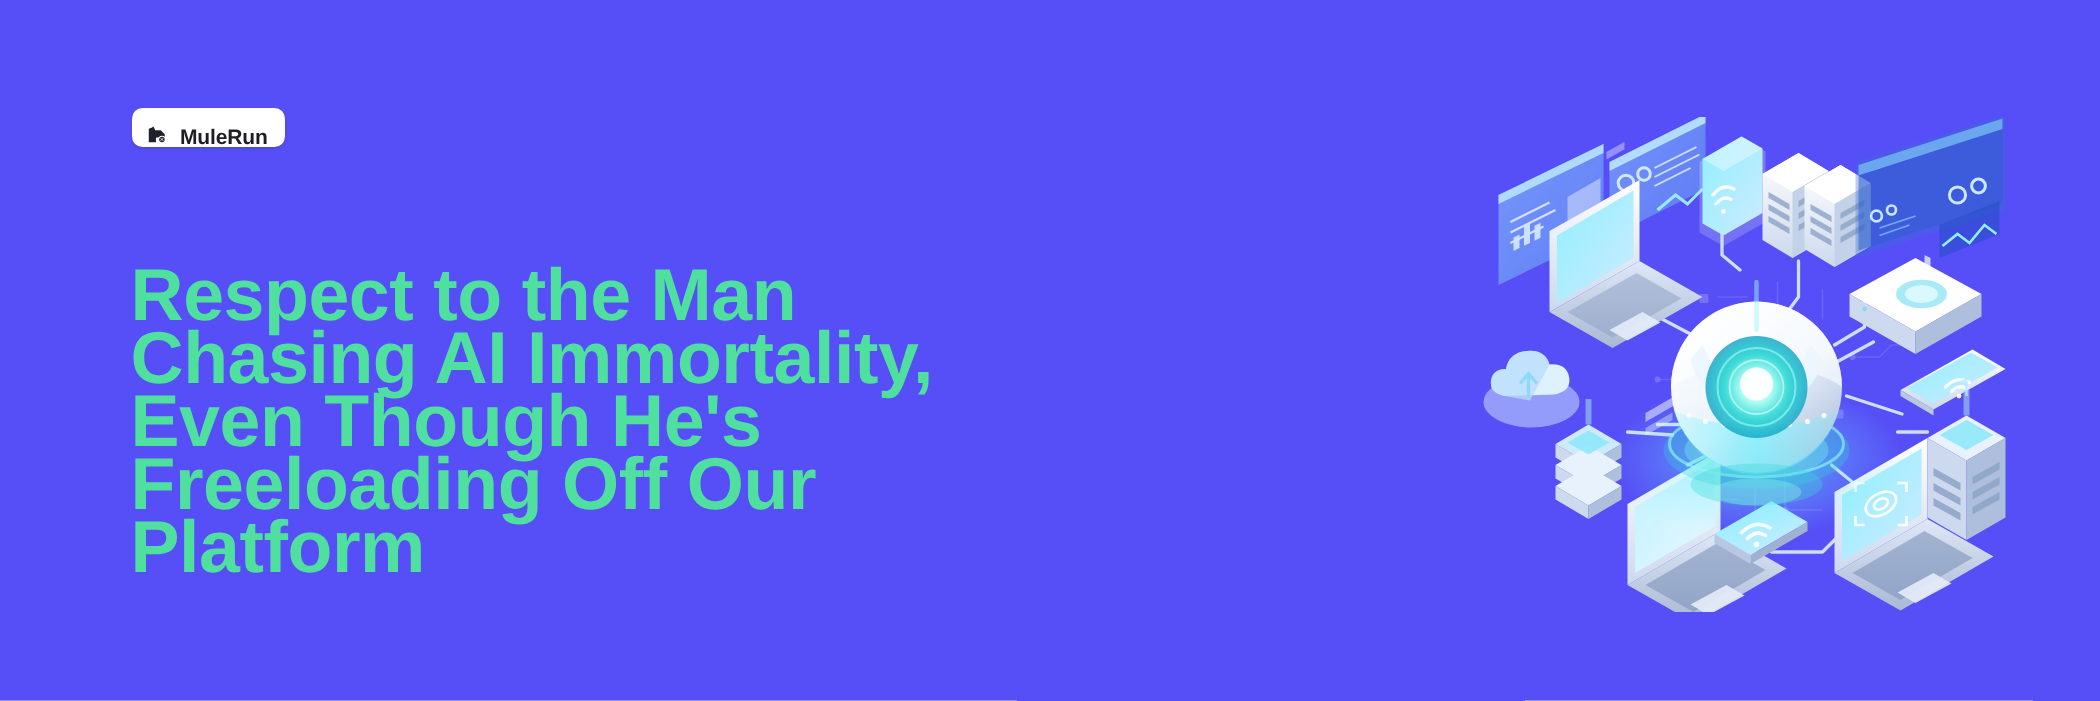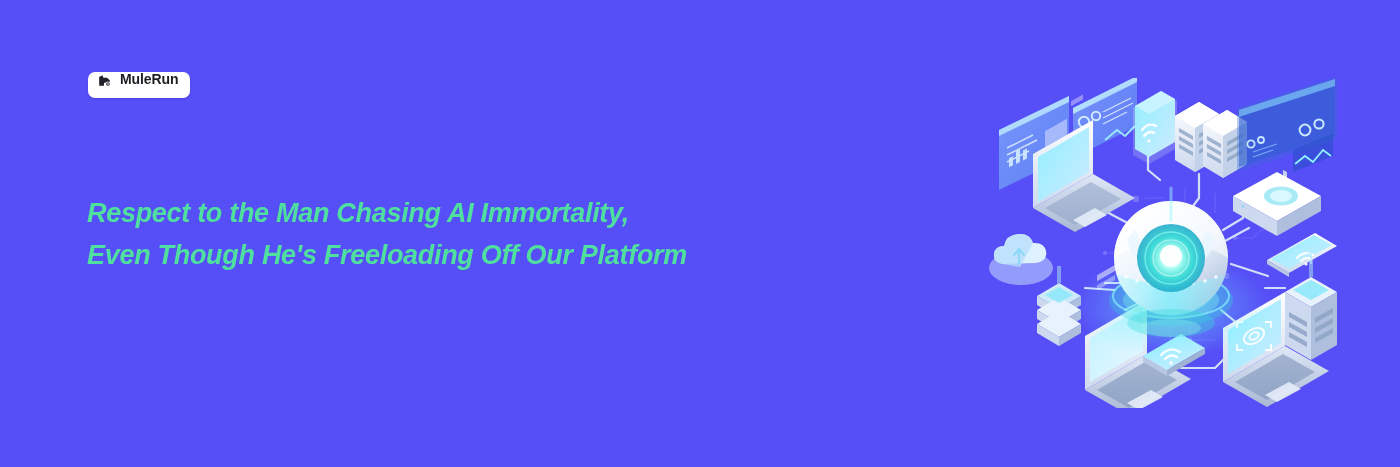--- a/index.html
+++ b/index.html
@@ -20,21 +20,21 @@
     overflow: hidden;
   }
 
   
   #logo-badge {
     position: absolute;
     left: 88px;
     top: 72px;
     height: 26px;
     display: flex;
-    align-items: flex-start;
+    align-items: flex-end;
     gap: 7px;
     background: #ffffff;
     border-radius: 7px;
     padding: 0 12px 0 8px;
     box-shadow: 0 1px 2px rgba(0,0,0,0.10);
   }
   #logo-mark {
     width: 17px;
     height: 17px;
     flex: 0 0 17px;
@@ -46,30 +46,29 @@
     letter-spacing: -0.1px;
     color: #1d1d23;
     line-height: 1;
     white-space: nowrap;
   }
 
   
   #headline {
     position: absolute;
     left: 87px;
-    top: 192px;
+    top: 176px;
     width: 600px;
     margin: 0;
-    font-size: 27px;
+    font-size: 49px;
     font-weight: bold;
     line-height: 42px;
     letter-spacing: -0.3px;
     color: #4fe0a0;
     white-space: pre-line;
-    font-style: italic;
   }
 
   
   #illustration {
     position: absolute;
     left: 985px;
     top: 78px;
     width: 370px;
     height: 330px;
   }

